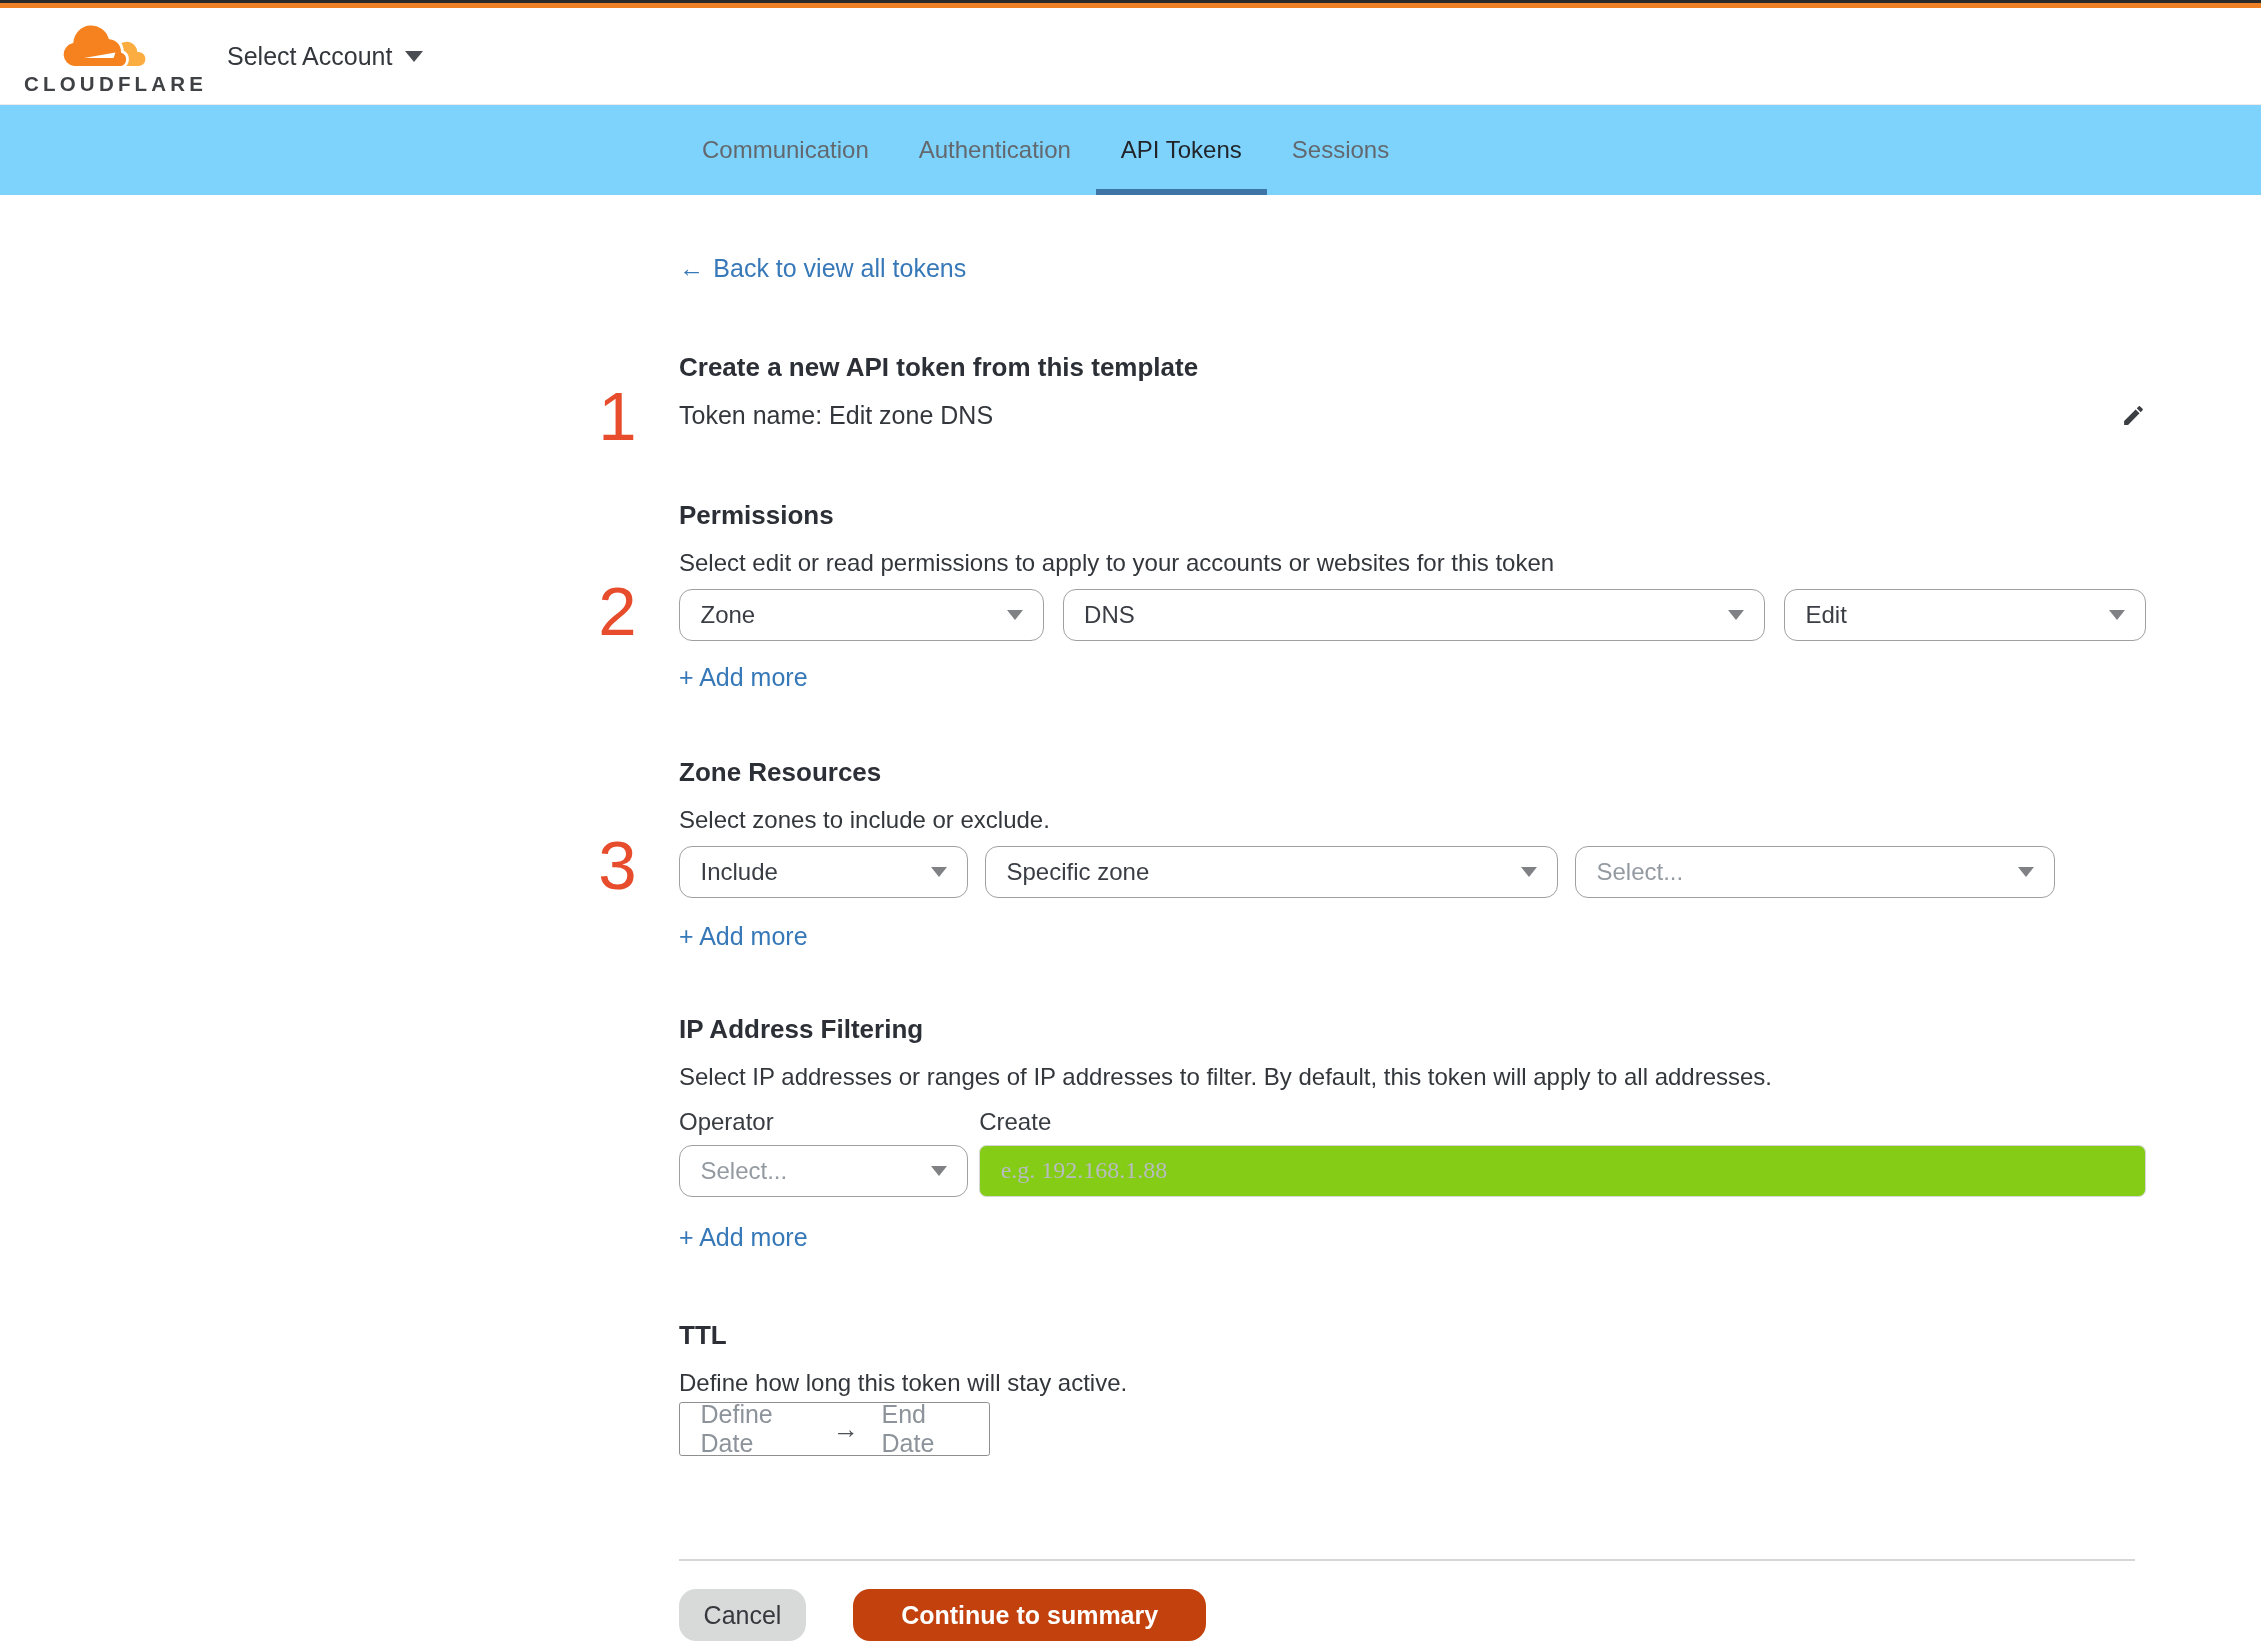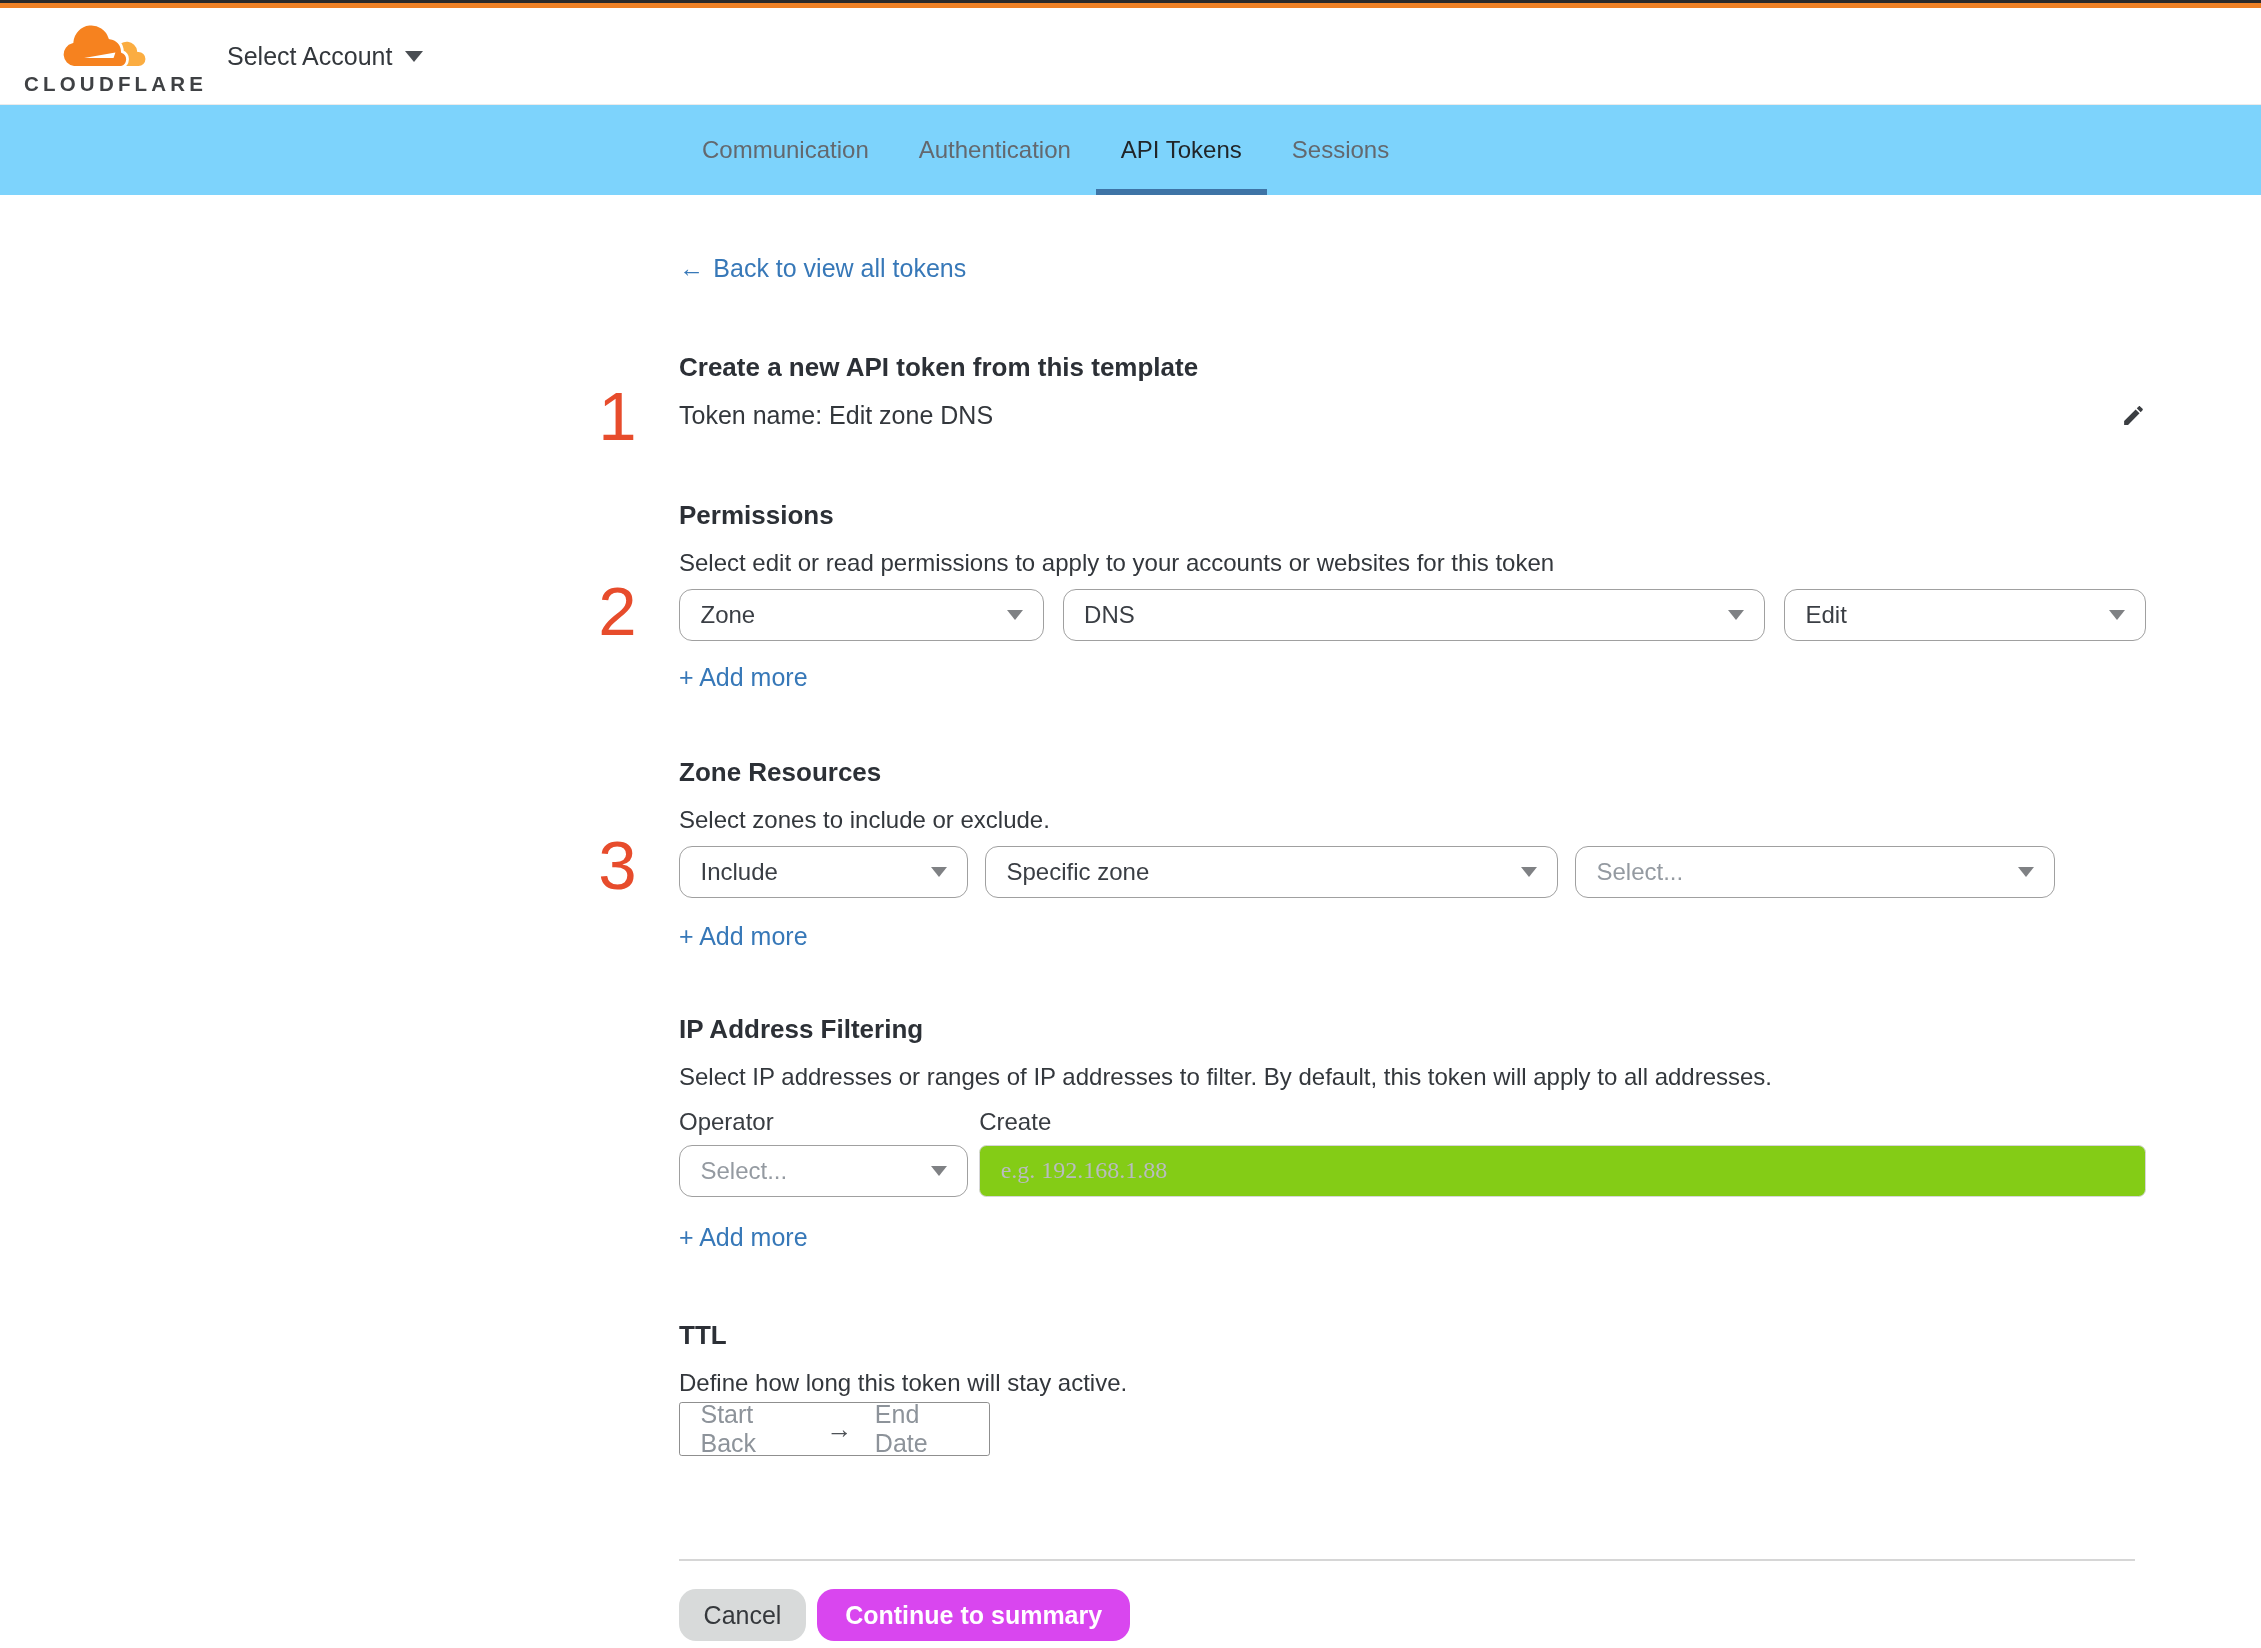--- a/index.html
+++ b/index.html
@@ -87,21 +87,21 @@
   .date-ph { color:#8d939a; }
   .date-arrow { color:#4e5257; font-size:26px; }
 
   .divider { position:absolute; top:1559px; left:679px; width:1456px; height:1.9px; background:#d6d6d6; }
 
   
   .footer { position:absolute; top:1589px; left:679px; display:flex; gap:11.2px; }
   .btn { height:52px; border:none; border-radius:17px; font-size:25px; display:flex; align-items:center;
          justify-content:center; cursor:pointer; font-family:"Liberation Sans", sans-serif; }
   .btn-cancel { width:127px; background:#d8dada; color:#35383c; }
-  .btn-continue { padding:0 28px; background:#d946ef; color:#ffffff; font-weight:bold; }
+  .btn-continue { padding:0 48px; background:#c2410c; color:#ffffff; font-weight:bold;margin-left:36px; }
 </style>
 </head>
 <body>
 
 <div class="page">
 
   <div class="top-black"></div>
   <div class="top-orange"></div>
 
   <div class="header">
@@ -205,21 +205,21 @@
       </div>
       <input class="val-input" type="text" placeholder="e.g. 192.168.1.88" style="">
     </div>
     <span class="add-more">+ Add more</span>
   </div>
 
   <div class="sec" id="ttl-sec">
     <h2 class="sec-title">TTL</h2>
     <p class="sec-sub">Define how long this token will stay active.</p>
     <div class="date-box">
-      <span class="date-ph">Start Back</span>
+      <span class="date-ph">Define Date</span>
       <span class="date-arrow">→</span>
       <span class="date-ph">End Date</span>
     </div>
   </div>
 
   <div class="divider"></div>
 
   <div class="footer">
     <button class="btn btn-cancel">Cancel</button>
     <button class="btn btn-continue">Continue to summary</button>

